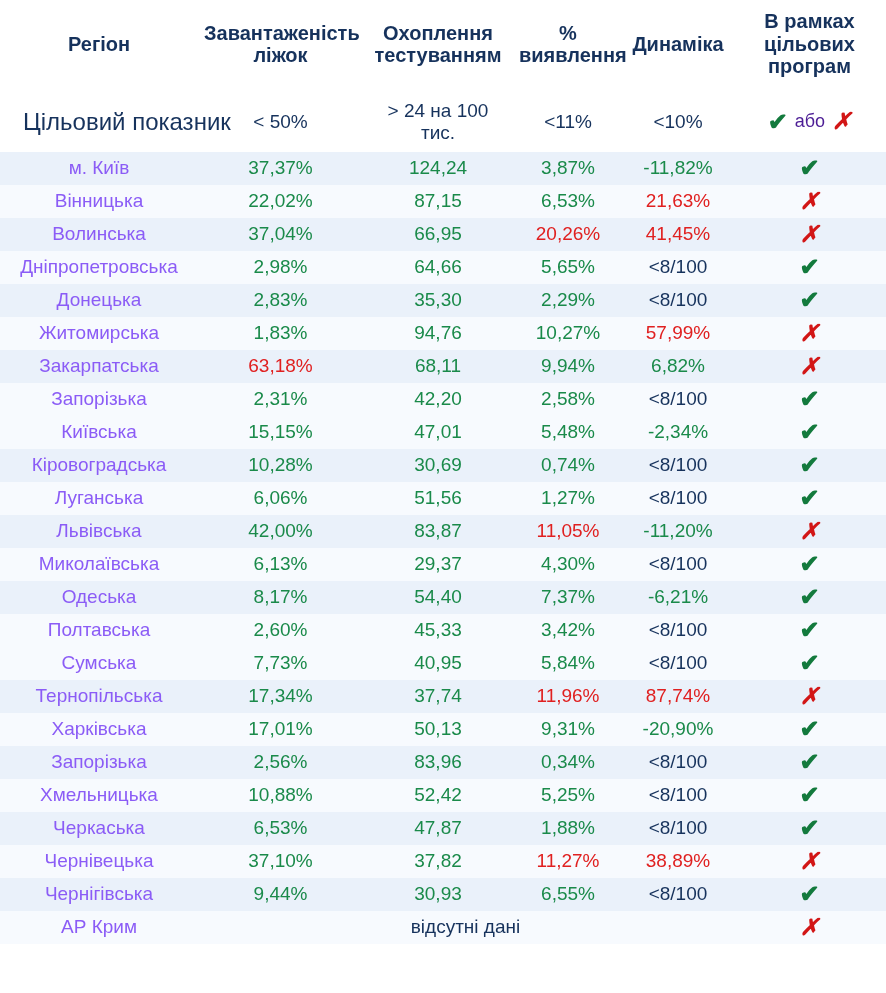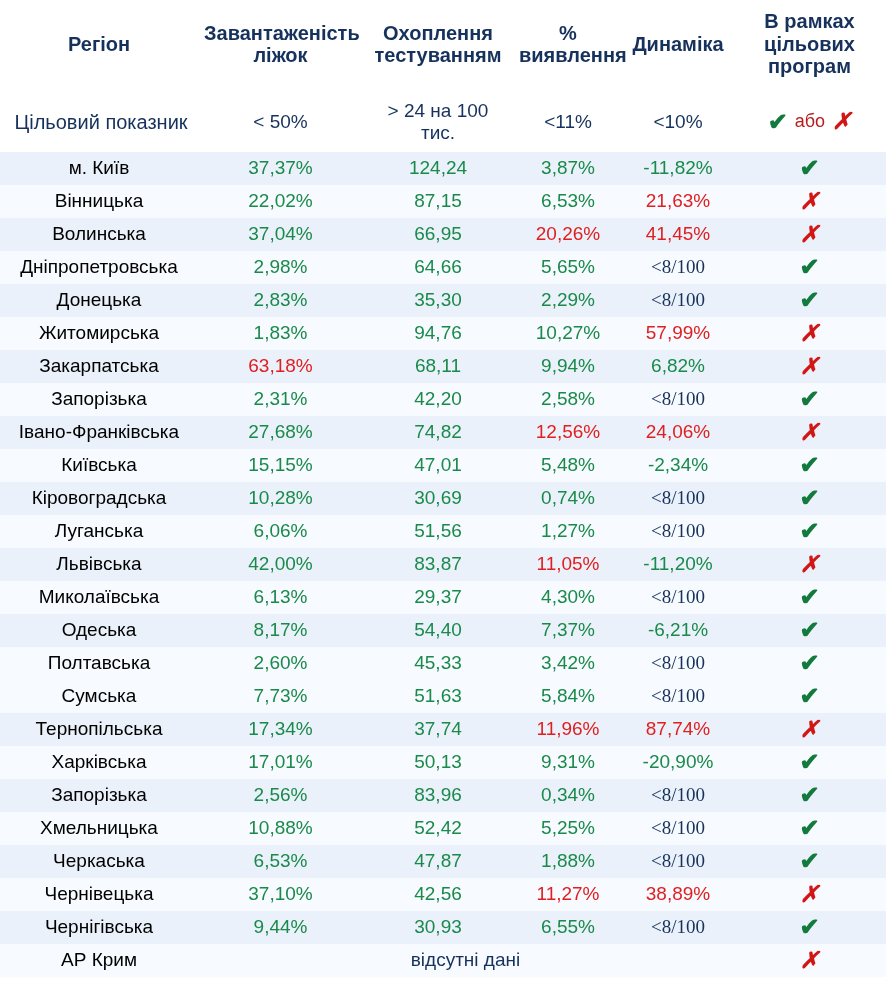--- a/index.html
+++ b/index.html
@@ -46,47 +46,47 @@
     background: #ffffff;
     color: #16325c;
     font-size: 19px;
     padding: 8px 6px;
     text-align: center;
     vertical-align: middle;
     height: 44px;
   }
   tr.target-row td.region-cell {
     text-align: center;
-    padding-left: 10px;
-    font-size: 20px;
+    padding-left: 23px;
+    font-size: 24px;
   }
 
   tbody.body-rows tr td {
     font-size: 19px;
     padding: 4px 6px;
     text-align: center;
     vertical-align: middle;
     height: 33px;
     line-height: 1.1;
   }
   tbody.body-rows tr.odd td { background: #eaf1fa; }
   tbody.body-rows tr.even td { background: #f7fafe; }
 
   td.region-cell {
     text-align: left;
     padding-left: 10px;
-    color: #000000;
+    color: #8b5cf6;
     font-size: 19px;
     white-space: nowrap;
   }
   td.num-cell { font-size: 19px; }
 
   .val-good { color: #1a8a4a; }
   .val-bad  { color: #e02020; }
-  .val-neutral { color: #16325c; font-family: Liberation Serif, serif; }
+  .val-neutral { color: #16325c; }
 
   .mark-check {
     color: #137a3d;
     font-size: 24px;
     font-weight: bold;
     line-height: 1;
   }
   .mark-cross {
     color: #d21616;
     font-size: 23px;
@@ -94,21 +94,21 @@
     font-style: italic;
     line-height: 1;
   }
   .target-legend {
     display: inline-flex;
     align-items: center;
     justify-content: center;
     gap: 7px;
   }
   .target-legend .sep {
-    color: #b91c1c;
+    color: #4c1d95;
     font-size: 18px;
   }
   td.no-data {
     color: #16325c;
     font-size: 19px;
     text-align: center;
   }
 </style>
 </head>
 <body>
@@ -207,28 +207,20 @@
           <td><span class="mark-cross">✗</span></td>
         </tr>
         <tr class="even">
           <td class="region-cell">Запорізька</td>
           <td class="num-cell val-good">2,31%</td>
           <td class="num-cell val-good">42,20</td>
           <td class="num-cell val-good">2,58%</td>
           <td class="num-cell val-neutral">&lt;8/100</td>
           <td><span class="mark-check">✔</span></td>
         </tr>
-        <tr class="odd">
-          <td class="region-cell">Івано-Франківська</td>
-          <td class="num-cell val-good">27,68%</td>
-          <td class="num-cell val-good">74,82</td>
-          <td class="num-cell val-bad">12,56%</td>
-          <td class="num-cell val-bad">24,06%</td>
-          <td><span class="mark-cross">✗</span></td>
-        </tr>
         <tr class="even">
           <td class="region-cell">Київська</td>
           <td class="num-cell val-good">15,15%</td>
           <td class="num-cell val-good">47,01</td>
           <td class="num-cell val-good">5,48%</td>
           <td class="num-cell val-good">-2,34%</td>
           <td><span class="mark-check">✔</span></td>
         </tr>
         <tr class="odd">
           <td class="region-cell">Кіровоградська</td>
@@ -274,21 +266,21 @@
           <td class="region-cell">Полтавська</td>
           <td class="num-cell val-good">2,60%</td>
           <td class="num-cell val-good">45,33</td>
           <td class="num-cell val-good">3,42%</td>
           <td class="num-cell val-neutral">&lt;8/100</td>
           <td><span class="mark-check">✔</span></td>
         </tr>
         <tr class="even">
           <td class="region-cell">Сумська</td>
           <td class="num-cell val-good">7,73%</td>
-          <td class="num-cell val-good">51,63</td>
+          <td class="num-cell val-good">40,95</td>
           <td class="num-cell val-good">5,84%</td>
           <td class="num-cell val-neutral">&lt;8/100</td>
           <td><span class="mark-check">✔</span></td>
         </tr>
         <tr class="odd">
           <td class="region-cell">Тернопільська</td>
           <td class="num-cell val-good">17,34%</td>
           <td class="num-cell val-good">37,74</td>
           <td class="num-cell val-bad">11,96%</td>
           <td class="num-cell val-bad">87,74%</td>
@@ -322,21 +314,21 @@
           <td class="region-cell">Черкаська</td>
           <td class="num-cell val-good">6,53%</td>
           <td class="num-cell val-good">47,87</td>
           <td class="num-cell val-good">1,88%</td>
           <td class="num-cell val-neutral">&lt;8/100</td>
           <td><span class="mark-check">✔</span></td>
         </tr>
         <tr class="even">
           <td class="region-cell">Чернівецька</td>
           <td class="num-cell val-good">37,10%</td>
-          <td class="num-cell val-good">42,56</td>
+          <td class="num-cell val-good">37,82</td>
           <td class="num-cell val-bad">11,27%</td>
           <td class="num-cell val-bad">38,89%</td>
           <td><span class="mark-cross">✗</span></td>
         </tr>
         <tr class="odd">
           <td class="region-cell">Чернігівська</td>
           <td class="num-cell val-good">9,44%</td>
           <td class="num-cell val-good">30,93</td>
           <td class="num-cell val-good">6,55%</td>
           <td class="num-cell val-neutral">&lt;8/100</td>

